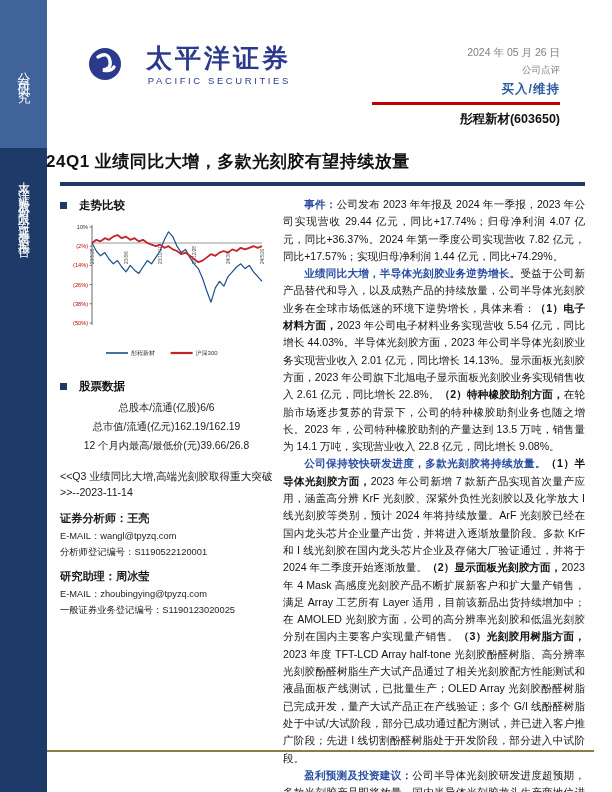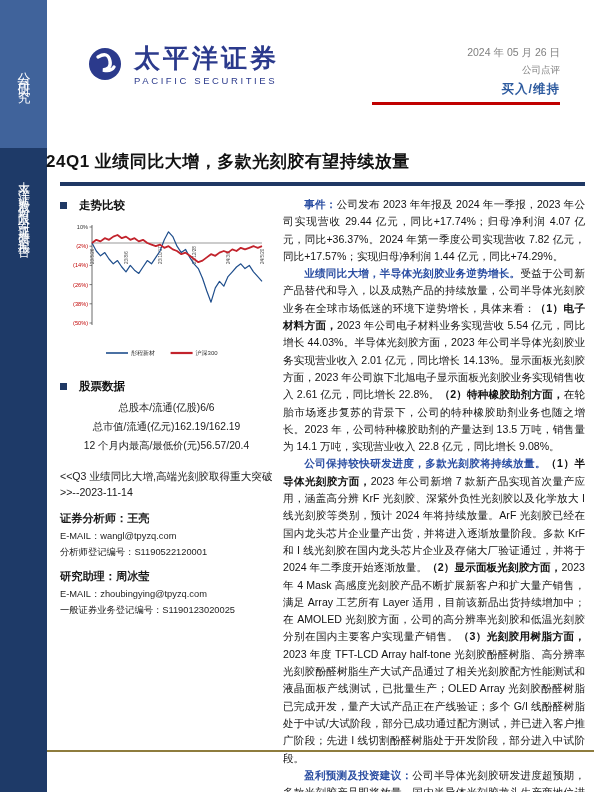--- a/index.html
+++ b/index.html
@@ -9,21 +9,21 @@
   
   .sidebar{position:absolute;left:0;top:0;width:47px;height:792px;display:flex;flex-direction:column;}
   .sidebar-top{height:148px;background:#40639B;display:flex;align-items:center;justify-content:center;}
   .sidebar-bottom{flex:1;background:#1E3A68;display:flex;justify-content:center;padding-top:24px;box-sizing:border-box;}
   .vtext{writing-mode:vertical-rl;color:#fff;letter-spacing:6px;font-size:13px;}
   .vtext.small{font-size:12px;letter-spacing:4px;}
 
   
   .logo{position:absolute;left:72px;top:36px;display:flex;align-items:center;}
   .logo-mark{width:58px;height:58px;}
-  .brand{margin-left:4px;}
+  .brand{margin-left:16px;text-align:right;}
   .brand-cn{font-size:26px;font-weight:700;color:#2B3A8C;letter-spacing:3px;line-height:1.1;}
   .brand-en{font-size:9.5px;color:#2B3A8C;letter-spacing:2.6px;margin-top:2px;}
   .hmeta{position:absolute;right:52px;top:46px;width:260px;text-align:right;}
   .hdate{font-size:10.5px;color:#7f7f7f;}
   .htype{font-size:9.5px;color:#7f7f7f;margin-top:4px;}
   .hrating{font-size:12.5px;font-weight:700;color:#2E5B9F;margin-top:4px;letter-spacing:1px;}
   .hredline{height:3px;background:#C00000;margin-top:4px;margin-left:72px;}
   .hcompany{font-size:12.5px;font-weight:700;color:#111;margin-top:6px;}
 
   
@@ -88,20 +88,21 @@
       <div class="brand-cn">太平洋证券</div>
       <div class="brand-en">PACIFIC SECURITIES</div>
     </div>
   </div>
 
   <div class="hmeta">
     <div class="hdate">2024 年 05 月 26 日</div>
     <div class="htype">公司点评</div>
     <div class="hrating">买入/维持</div>
     <div class="hredline"></div>
+    <div class="hcompany">彤程新材(603650)</div>
   </div>
 
   <div class="title">24Q1 业绩同比大增，多款光刻胶有望持续放量</div>
   <div class="title-bar"></div>
 
   <div class="cols">
 
     <div class="lcol">
       <div class="sec-head">
         <span class="sq"></span>
@@ -152,21 +153,21 @@
           <div class="stock-row">
             <span class="stock-label">总股本/流通(亿股)</span>
             <span class="stock-value">6/6</span>
           </div>
           <div class="stock-row">
             <span class="stock-label">总市值/流通(亿元)</span>
             <span class="stock-value">162.19/162.19</span>
           </div>
           <div class="stock-row">
             <span class="stock-label">12 个月内最高/最低价(元)</span>
-            <span class="stock-value">56.57/20.4</span>
+            <span class="stock-value">39.66/26.8</span>
           </div>
         </div>
 
       <div>
           <div class="rel-item">&lt;&lt;Q3 业绩同比大增,高端光刻胶取得重大突破&gt;&gt;--2023-11-14</div>
         </div>
 
       <div class="an-row">证券分析师：王亮</div>
       <div class="an-sub">E-MAIL：wangl@tpyzq.com</div>
       <div class="an-sub">分析师登记编号：S1190522120001</div>

